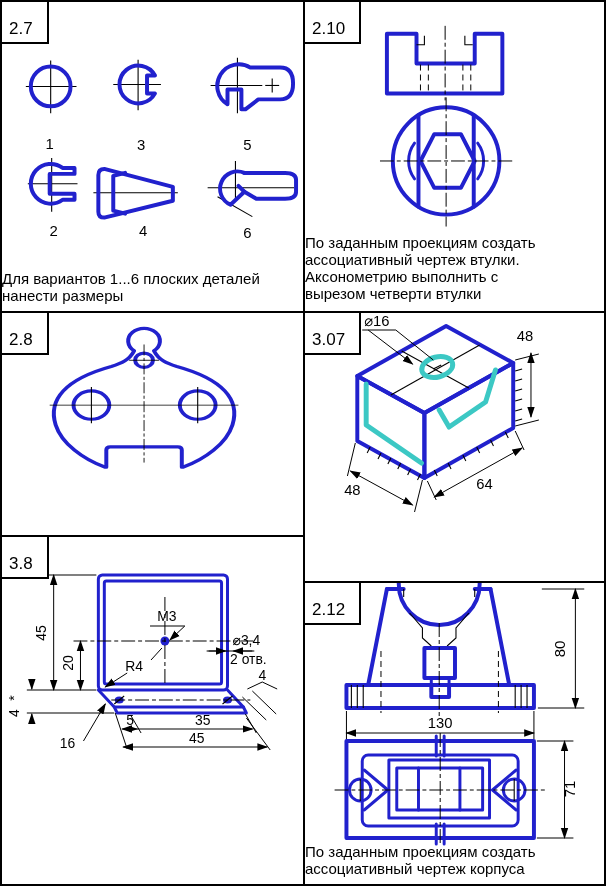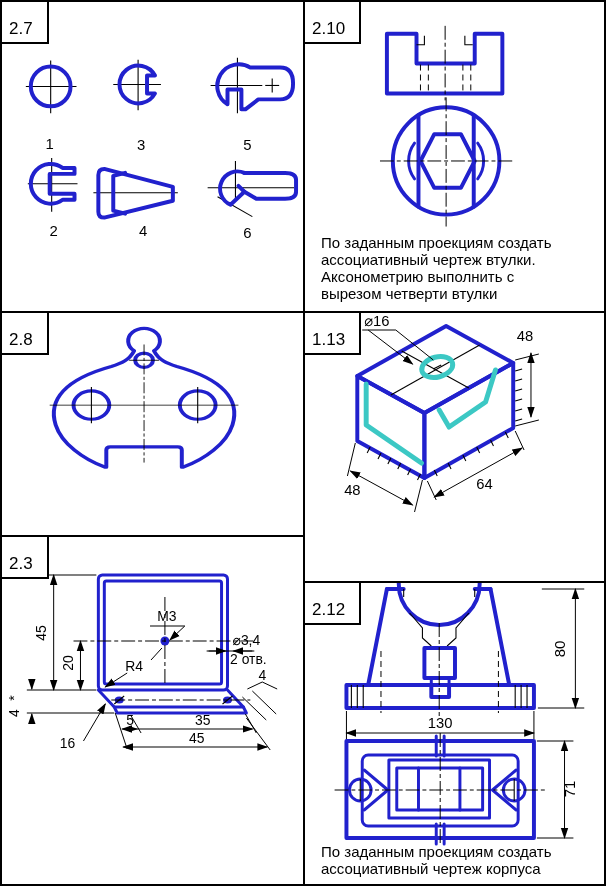--- a/index.html
+++ b/index.html
@@ -7,21 +7,21 @@
   #sheet{position:relative;width:606px;height:886px;border:2px solid #000;box-sizing:border-box;
          background:var(--paper);display:flex;}
   .col{display:flex;flex-direction:column;box-sizing:border-box;}
   .col-left{width:303px;border-right:2px solid #000;}
   .col-right{width:299px;}
   .panel{position:relative;overflow:hidden;background:var(--paper);box-sizing:border-box;}
   .bb{border-bottom:2px solid #000;}
   .panel svg{position:absolute;left:0;top:0;width:100%;height:100%;}
   .plabel{position:absolute;left:0;top:0;background:var(--paper);border-right:2px solid #000;
           border-bottom:2px solid #000;font-size:17px;line-height:1;padding:18px 14px 5px 7px;color:#000;z-index:2;}
-  .caption{position:absolute;left:16px;right:2px;font-size:15px;line-height:17px;color:#000;
+  .caption{position:absolute;left:0;right:2px;font-size:15px;line-height:17px;color:#000;
            white-space:pre-line;z-index:1;}
   
   .b {stroke:var(--blue);stroke-width:4;fill:none;stroke-linejoin:round;stroke-linecap:round;}
   .b3{stroke:var(--blue);stroke-width:3;fill:none;stroke-linejoin:round;stroke-linecap:round;}
   .bf{fill:var(--blue);stroke:none;}
   .c {stroke:var(--cyan);stroke-width:5;fill:none;stroke-linejoin:round;stroke-linecap:round;}
   .t {stroke:#000;stroke-width:1.1;fill:none;}
   .d {stroke:#000;stroke-width:1;fill:none;}
   .dd{stroke:#000;stroke-width:1;fill:none;stroke-dasharray:6 4;}
   .cl{stroke:#000;stroke-width:1;fill:none;stroke-dasharray:14 3 4 3;}
@@ -72,20 +72,22 @@
           <path class="b" d="M244,172 L285,172 Q296,172 296,179 L296,191 Q296,198 285,198 L256,198 L244,191"></path>
         </g>
         <text class="tx" text-anchor="middle" x="48" y="148">1</text>
         <text class="tx" text-anchor="middle" x="140" y="149">3</text>
         <text class="tx" text-anchor="middle" x="247" y="149">5</text>
         <text class="tx" text-anchor="middle" x="52" y="236">2</text>
         <text class="tx" text-anchor="middle" x="142" y="236">4</text>
         <text class="tx" text-anchor="middle" x="247" y="238">6</text>
       </svg>
       <div class="plabel">2.7</div>
+      <div class="caption" style="top:268px">Для вариантов 1...6 плоских деталей
+нанести размеры</div>
     </section>
 
     <section class="panel bb" style="height:224px">
       <svg viewBox="0 0 303 282" preserveAspectRatio="none">
         <g>
           <path class="b" d="M133,48 A16,16 0 1 1 153,48 C158,60 166,64 176,68 C222,84 240,110 232,142 C226,166 204,186 182,196 L181,196 L181,174 Q181,170 177,170 L109,170 Q105,170 105,174 L105,196 L104,196 C82,186 60,166 54,142 C46,110 64,84 110,68 C120,64 128,60 133,48 Z"></path>
           <circle class="b" cx="90" cy="117" r="18"></circle>
           <circle class="b" cx="197" cy="117" r="18"></circle>
           <circle class="b" cx="143" cy="60" r="9"></circle>
         </g>
@@ -157,21 +159,21 @@
           <line class="d" x1="245" y1="177" x2="256" y2="196"></line>
           <line class="d" x1="246" y1="181" x2="270" y2="213"></line>
           <line class="d" marker-start="url(#ar9)" marker-end="url(#ar9)" x1="121" y1="192" x2="252" y2="192"></line>
           <path d="M137,192 l-9,-3 v6 z" fill="#000"></path>
           <text class="tx2" text-anchor="middle" x="129" y="188">5</text>
           <text class="tx2" text-anchor="middle" x="202" y="188">35</text>
           <line class="d" marker-start="url(#ar9)" marker-end="url(#ar9)" x1="122" y1="210" x2="267" y2="210"></line>
           <text class="tx2" text-anchor="middle" x="196" y="206">45</text>
         </g>
       </svg>
-      <div class="plabel">2.3</div>
+      <div class="plabel">3.8</div>
     </section>
   </div>
 
   <div class="col col-right">
 
     <section class="panel bb" style="height:311px">
       <svg viewBox="0 0 303 311" preserveAspectRatio="none">
         <g>
           <path class="b" d="M83,32 L113,32 L113,62 L172,62 L172,32 L200,32 L200,92 L83,92 Z"></path>
           <polyline class="t" points="121,34 121,43 113,43"></polyline>
@@ -252,21 +254,21 @@
           <line class="d" x1="51" y1="130" x2="43" y2="163"></line>
           <line class="d" x1="119" y1="167" x2="111" y2="199"></line>
           <line class="d" marker-start="url(#ar11)" marker-end="url(#ar11)" x1="46" y1="158" x2="109" y2="192"></line>
           <text class="tx" text-anchor="middle" x="48" y="182">48</text>
           <line class="d" x1="124" y1="168" x2="133" y2="187"></line>
           <line class="d" x1="213" y1="118" x2="222" y2="137"></line>
           <line class="d" marker-start="url(#ar11)" marker-end="url(#ar11)" x1="131" y1="184" x2="220" y2="135"></line>
           <text class="tx" text-anchor="middle" x="182" y="176">64</text>
         </g>
       </svg>
-      <div class="plabel">1.13</div>
+      <div class="plabel">3.07</div>
     </section>
 
     <section class="panel" style="height:301px">
       <svg viewBox="0 0 303 301" preserveAspectRatio="none">
         <defs>
           <marker id="ar12" viewBox="0 0 10 8" refX="9" refY="4" markerWidth="11" markerHeight="8.8" orient="auto-start-reverse">
             <path d="M0,0.6 L10,4 L0,7.4 Z" fill="#000"></path>
             </marker>
         </defs>
         <g>

